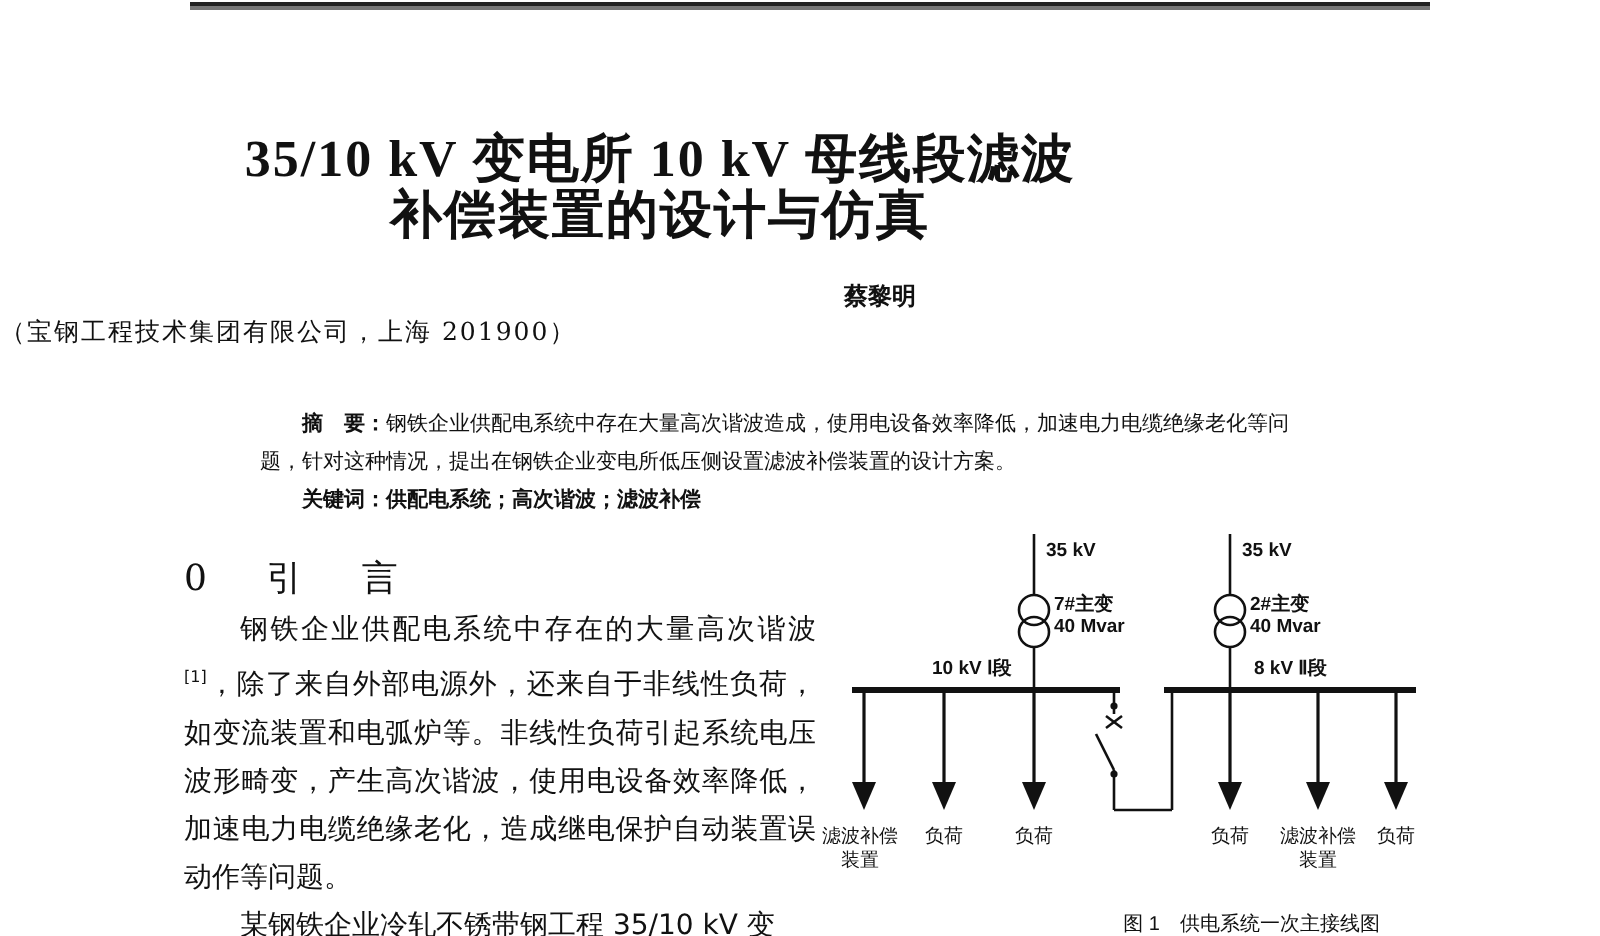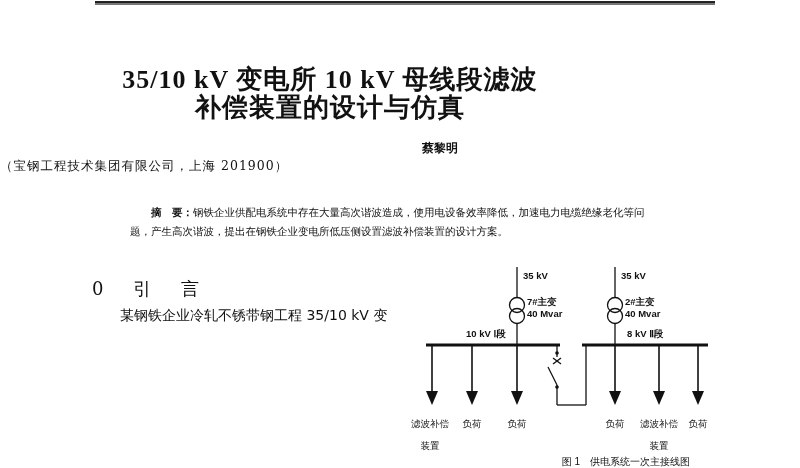--- a/index.html
+++ b/index.html
@@ -26,47 +26,51 @@
   .abstract .lbl { font-weight:bold;margin-top:16px; }
   .section-head { left:92px; font-size:18px; letter-spacing:12px; }
   .body-text {
     left:92px; width:316px; font-size:14px; line-height:24px;
     font-family: "DejaVu Sans", "Liberation Sans", sans-serif; text-align:justify;
   }
   .body-text p { margin:0; text-indent:2em; }
   .body-text sup { font-size:8px; }
   .diagram { left:420px; top:265px; width:300px; height:185px; }
   .diag-label { font-family:Liberation Sans, sans-serif; font-size:9.5px; font-weight:bold; position:absolute; white-space:nowrap; }
-  .load-label { font-family:"DejaVu Sans","Liberation Sans",sans-serif; font-size:9.5px; position:absolute; text-align:center; width:44px; line-height:22px; }
+  .load-label { font-family:"DejaVu Sans","Liberation Sans",sans-serif; font-size:9.5px; position:absolute; text-align:center; width:44px; line-height:12px; }
   .caption { left:440px; width:250px; top:455px; text-align:right; font-size:10px;
     font-family:Liberation Sans, sans-serif; }
 </style>
 </head>
 <body>
 
 <div class="abs top-rule"></div>
 
 <div class="abs title" style="top:62px;">35/10 kV 变电所 10 kV 母线段滤波</div>
 <div class="abs title" style="top:90px;">补偿装置的设计与仿真</div>
 
 <div class="abs author" style="top:140px;">蔡黎明</div>
 <div class="abs affil" style="top:158px;">（宝钢工程技术集团有限公司，上海   201900）</div>
 
 <div class="abs abstract" style="top:203px;">
   <div style="text-indent:2em;">
-    <span class="lbl">摘　要：</span><span>钢铁企业供配电系统中存在大量高次谐波造成，使用电设备效率降低，加速电力电缆绝缘老化等问题，产生高次谐波，提出在钢铁企业变电所低压侧设置滤波补偿装置的设计方案。</span>
+    <span class="lbl">摘　要：</span><span>钢铁企业供配电系统中存在大量高次谐波造成，使用电设备效率降低，加速电力电缆绝缘老化等问题，针对这种情况，提出在钢铁企业变电所低压侧设置滤波补偿装置的设计方案。</span>
+  </div>
+  <div style="text-indent:2em;">
+    <span class="lbl">关键词：</span><span class="lbl">供配电系统；高次谐波；滤波补偿</span>
   </div>
 </div>
 
 <div class="abs section-head" style="top:277px;">
   <span>0</span>
   <span>引 言</span>
 </div>
 
 <div class="abs body-text" style="top:303px;">
+  <p><span>钢铁企业供配电系统中存在的大量高次谐波</span><sup>[1]</sup><span>，除了来自外部电源外，还来自于非线性负荷，如变流装置和电弧炉等。非线性负荷引起系统电压波形畸变，产生高次谐波，使用电设备效率降低，加速电力电缆绝缘老化，造成继电保护自动装置误动作等问题。</span></p>
   <p>某钢铁企业冷轧不锈带钢工程 35/10 kV 变</p>
 </div>
 
 <div class="abs diagram">
   <svg width="300" height="185" viewBox="0 0 300 185">
     <g stroke="#111" fill="none" stroke-width="1.3">
 
       <line x1="97" y1="2" x2="97" y2="33"></line>
       <circle cx="97" cy="40" r="7.5"></circle>
       <circle cx="97" cy="51" r="7.5"></circle>

